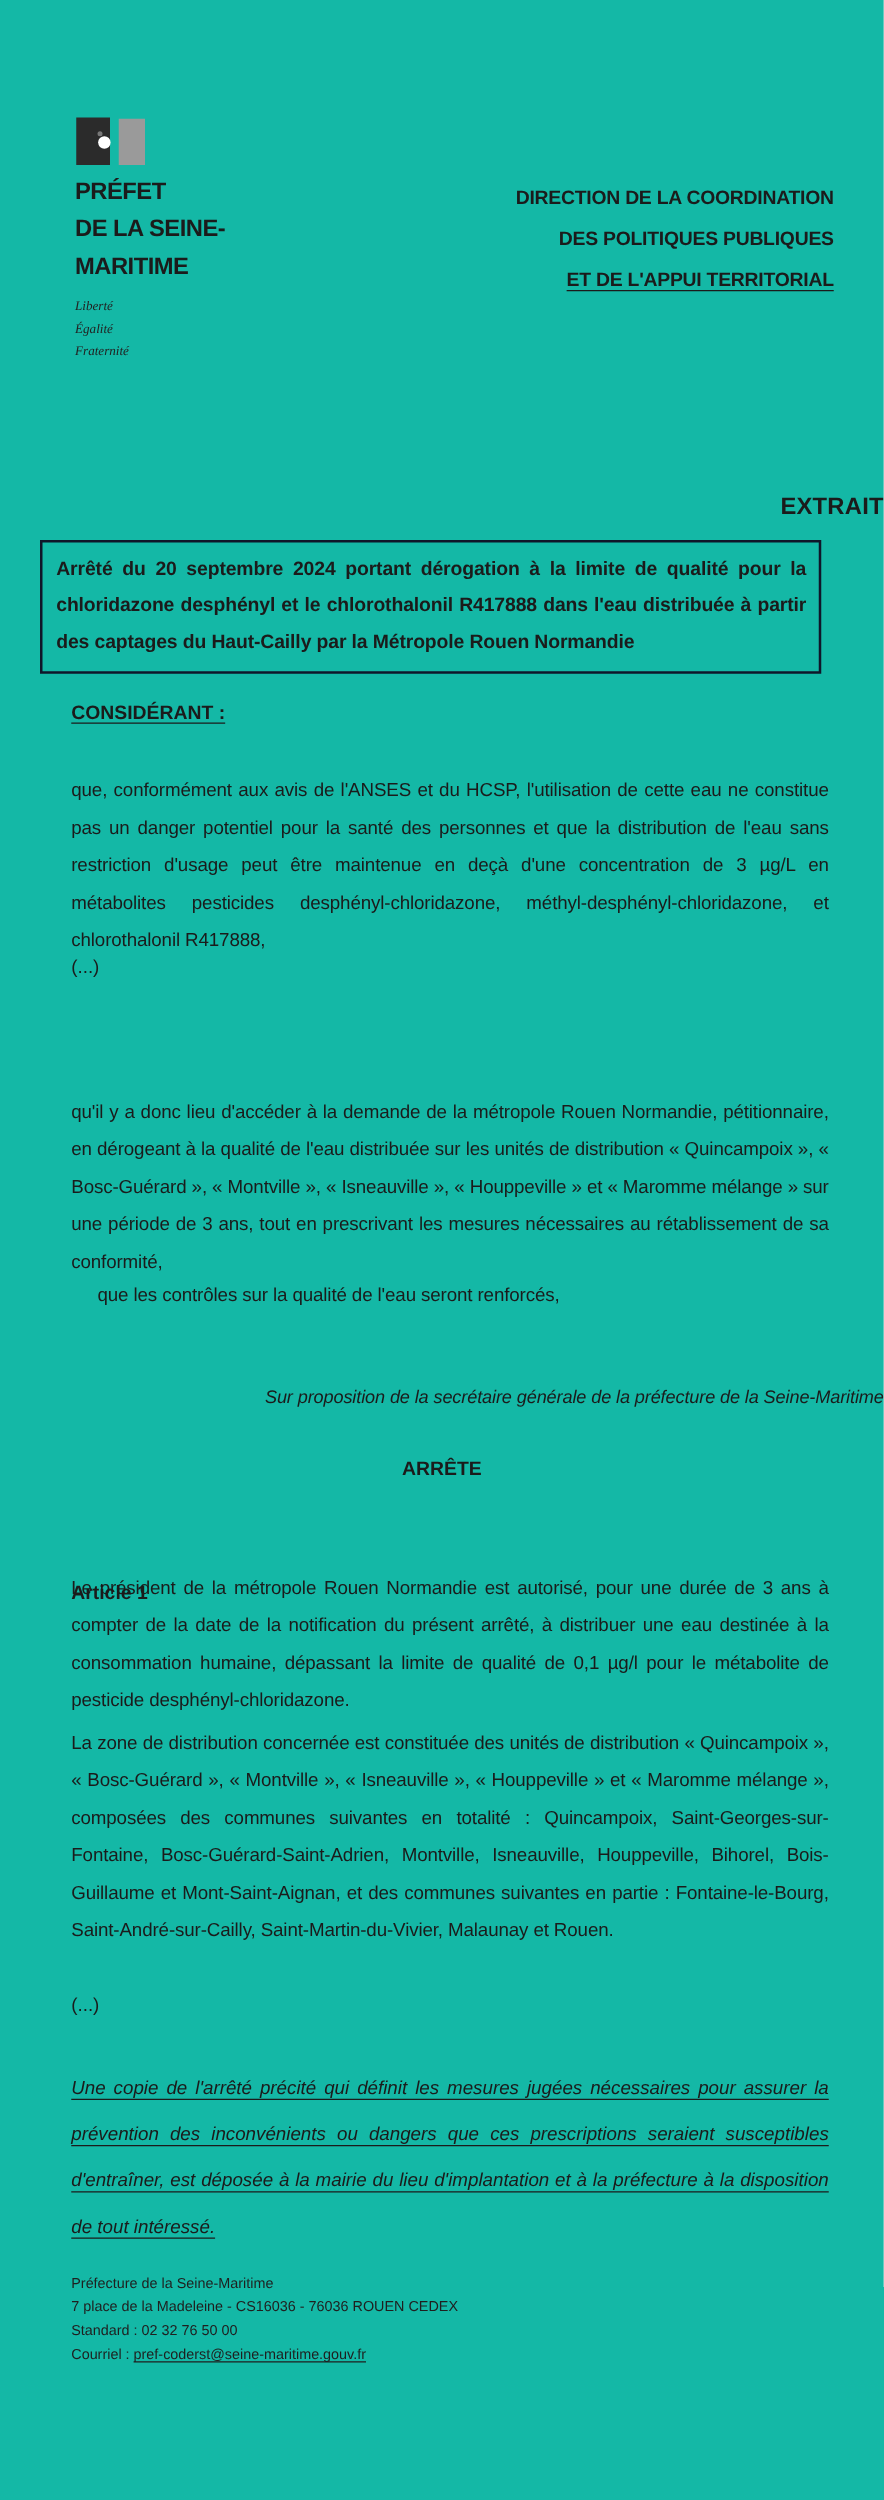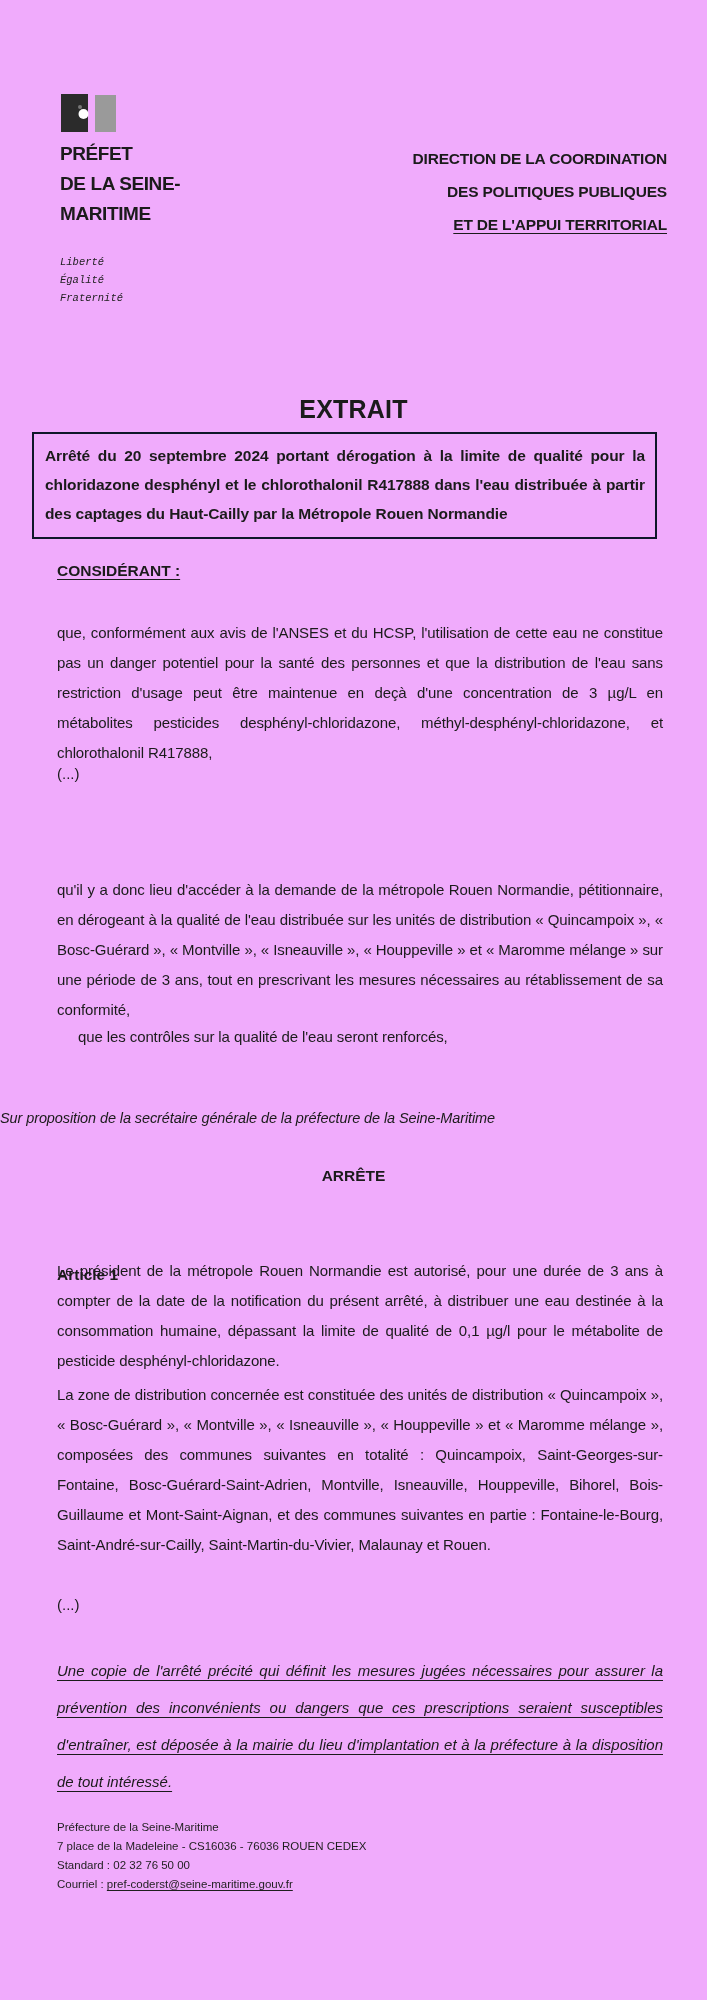--- a/index.html
+++ b/index.html
@@ -1,50 +1,50 @@
 <!DOCTYPE html>
 <html><head>
 <meta charset="utf-8">
 <style>
   html,body{margin:0;padding:0;background:#e8e8e8;}
   .page{
     position:relative;
     width:707px;height:2000px;
-    background:#f0abfc;
+    background:#14b8a6;
     font-family:"Liberation Sans","DejaVu Sans",sans-serif;
     color:#1b1b1b;
     overflow:hidden;
   }
   
   .header-left{position:absolute;left:60px;top:93px;}
   .logo{width:64px;height:42px;display:block;}
   .brand{font-weight:bold;font-size:19px;line-height:30px;letter-spacing:-0.4px;margin-top:4px;}
-  .motto{font-family:Liberation Mono, monospace;font-style:italic;font-size:10.5px;line-height:18px;margin-top:24px;color:#222;}
+  .motto{font-family:Liberation Serif, serif;font-style:italic;font-size:10.5px;line-height:18px;margin-top:8px;color:#222;}
   .header-right{
     position:absolute;right:40px;top:142px;
     text-align:right;font-weight:bold;font-size:15.5px;line-height:33px;letter-spacing:-0.2px;
   }
   .header-right .underlined{text-decoration:underline;text-underline-offset:3px;}
   
-  .extrait{position:absolute;left:0;top:395px;width:707px;text-align:center;font-weight:bold;font-size:25px;letter-spacing:0.2px;}
+  .extrait{position:absolute;left:0;top:395px;width:707px;text-align:right;font-weight:bold;font-size:19px;letter-spacing:0.2px;}
   .title-box{
     position:absolute;left:32px;top:432px;width:600px;
     border:2px solid #0f172a;
     padding:7px 10px 9px 11px;
     font-weight:bold;font-size:15.5px;line-height:29px;
     text-align:justify;letter-spacing:-0.1px;
   }
   .heading-underline{position:absolute;left:57px;font-weight:bold;font-size:15.5px;text-decoration:underline;text-underline-offset:3px;}
   .para{
     position:absolute;left:57px;width:606px;
     font-size:15px;line-height:30px;text-align:justify;letter-spacing:-0.1px;
   }
   .dots{position:absolute;left:57px;font-size:15px;}
   .centered-italic{
-    position:absolute;left:0;top:1110px;width:707px;text-align:left;
+    position:absolute;left:0;top:1110px;width:707px;text-align:right;
     font-style:italic;font-size:14.5px;letter-spacing:-0.1px;
   }
   .arrete{position:absolute;left:0;top:1167px;width:707px;text-align:center;font-weight:bold;font-size:15.5px;}
   .article-heading{position:absolute;left:57px;top:1228px;font-weight:bold;font-size:15.5px;margin-top:38px;}
   .copy-notice{
     position:absolute;left:57px;top:1652px;width:606px;
     font-style:italic;font-size:15px;line-height:37px;text-align:justify;
     text-decoration:underline;text-underline-offset:4px;
   }
   

